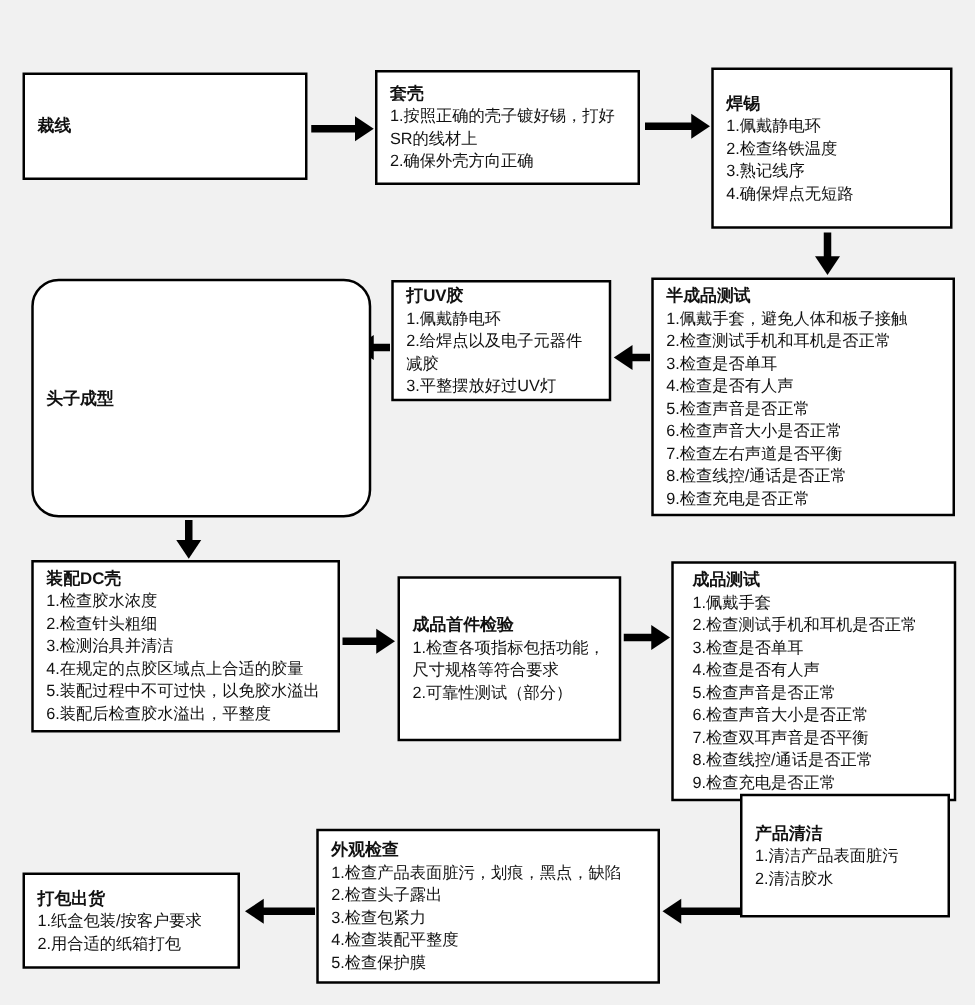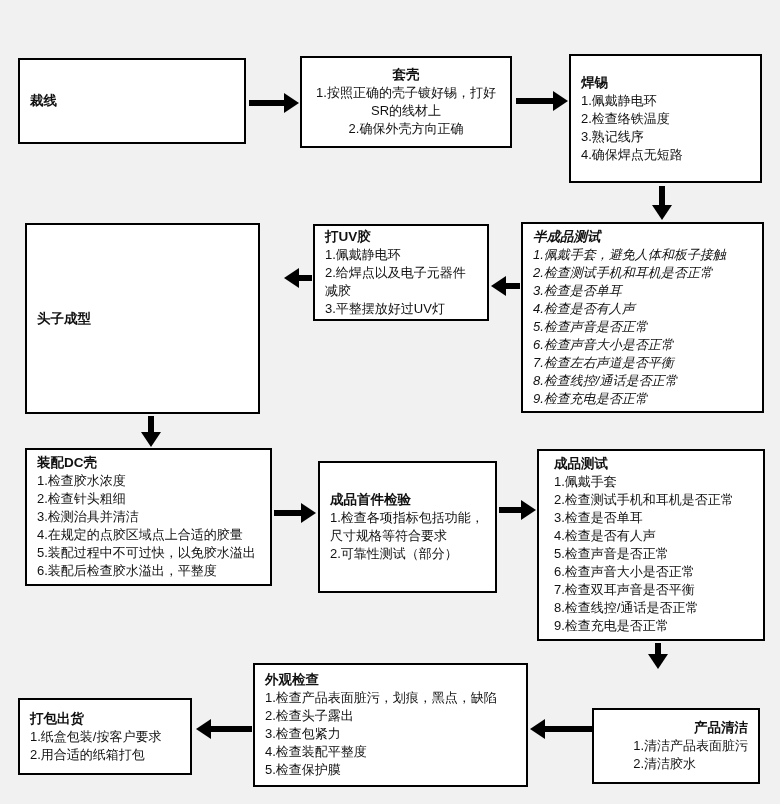--- a/index.html
+++ b/index.html
@@ -73,21 +73,21 @@
 
   <div class="node" style="left:18px;top:37px;width:228px;height:86px;">
     <div class="node-title">裁线</div>
   </div>
 
   <div class="arrow arrow-right" style="left:249px;top:72px;width:50px;height:20px;">
     <div class="shaft"></div>
     <div class="head"></div>
   </div>
 
-  <div class="node" style="left:300px;top:35px;width:212px;height:92px;text-align:center;">
+  <div class="node" style="left:300px;top:35px;width:212px;height:92px;">
     <div class="node-title">套壳</div>
     <div class="node-items">
         <div>1.按照正确的壳子镀好锡，打好SR的线材上</div>
         <div>2.确保外壳方向正确</div>
       </div>
   </div>
 
   <div class="arrow arrow-right" style="left:516px;top:70px;width:52px;height:20px;">
     <div class="shaft"></div>
     <div class="head"></div>
@@ -101,21 +101,21 @@
         <div>3.熟记线序</div>
         <div>4.确保焊点无短路</div>
       </div>
   </div>
 
   <div class="arrow arrow-down" style="left:652px;top:165px;width:20px;height:34px;">
     <div class="shaft"></div>
     <div class="head"></div>
   </div>
 
-  <div class="node" style="left:521px;top:201px;width:243px;height:191px;font-style:italic;">
+  <div class="node" style="left:521px;top:201px;width:243px;height:191px;">
     <div class="node-title">半成品测试</div>
     <div class="node-items">
         <div>1.佩戴手套，避免人体和板子接触</div>
         <div>2.检查测试手机和耳机是否正常</div>
         <div>3.检查是否单耳</div>
         <div>4.检查是否有人声</div>
         <div>5.检查声音是否正常</div>
         <div>6.检查声音大小是否正常</div>
         <div>7.检查左右声道是否平衡</div>
         <div>8.检查线控/通话是否正常</div>
@@ -135,21 +135,21 @@
         <div>2.给焊点以及电子元器件减胶</div>
         <div>3.平整摆放好过UV灯</div>
       </div>
   </div>
 
   <div class="arrow arrow-left" style="left:284px;top:247px;width:28px;height:20px;">
     <div class="shaft"></div>
     <div class="head"></div>
   </div>
 
-  <div class="node" style="left:25px;top:202px;width:235px;height:191px;">
+  <div class="node" style="left:25px;top:202px;width:272px;height:191px;border-radius:22px;">
     <div class="node-title">头子成型</div>
   </div>
 
   <div class="arrow arrow-down" style="left:141px;top:395px;width:20px;height:31px;">
     <div class="shaft"></div>
     <div class="head"></div>
   </div>
 
   <div class="node" style="left:25px;top:427px;width:247px;height:138px;">
     <div class="node-title">装配DC壳</div>
@@ -194,21 +194,21 @@
         <div>8.检查线控/通话是否正常</div>
         <div>9.检查充电是否正常</div>
       </div>
   </div>
 
   <div class="arrow arrow-down" style="left:648px;top:622px;width:20px;height:26px;">
     <div class="shaft"></div>
     <div class="head"></div>
   </div>
 
-  <div class="node" style="left:592px;top:687px;width:168px;height:76px;align-items:flex-end;">
+  <div class="node" style="left:592px;top:614px;width:168px;height:99px;">
     <div class="node-title">产品清洁</div>
     <div class="node-items">
         <div>1.清洁产品表面脏污</div>
         <div>2.清洁胶水</div>
       </div>
   </div>
 
   <div class="arrow arrow-left" style="left:530px;top:698px;width:62px;height:20px;">
     <div class="shaft"></div>
     <div class="head"></div>

